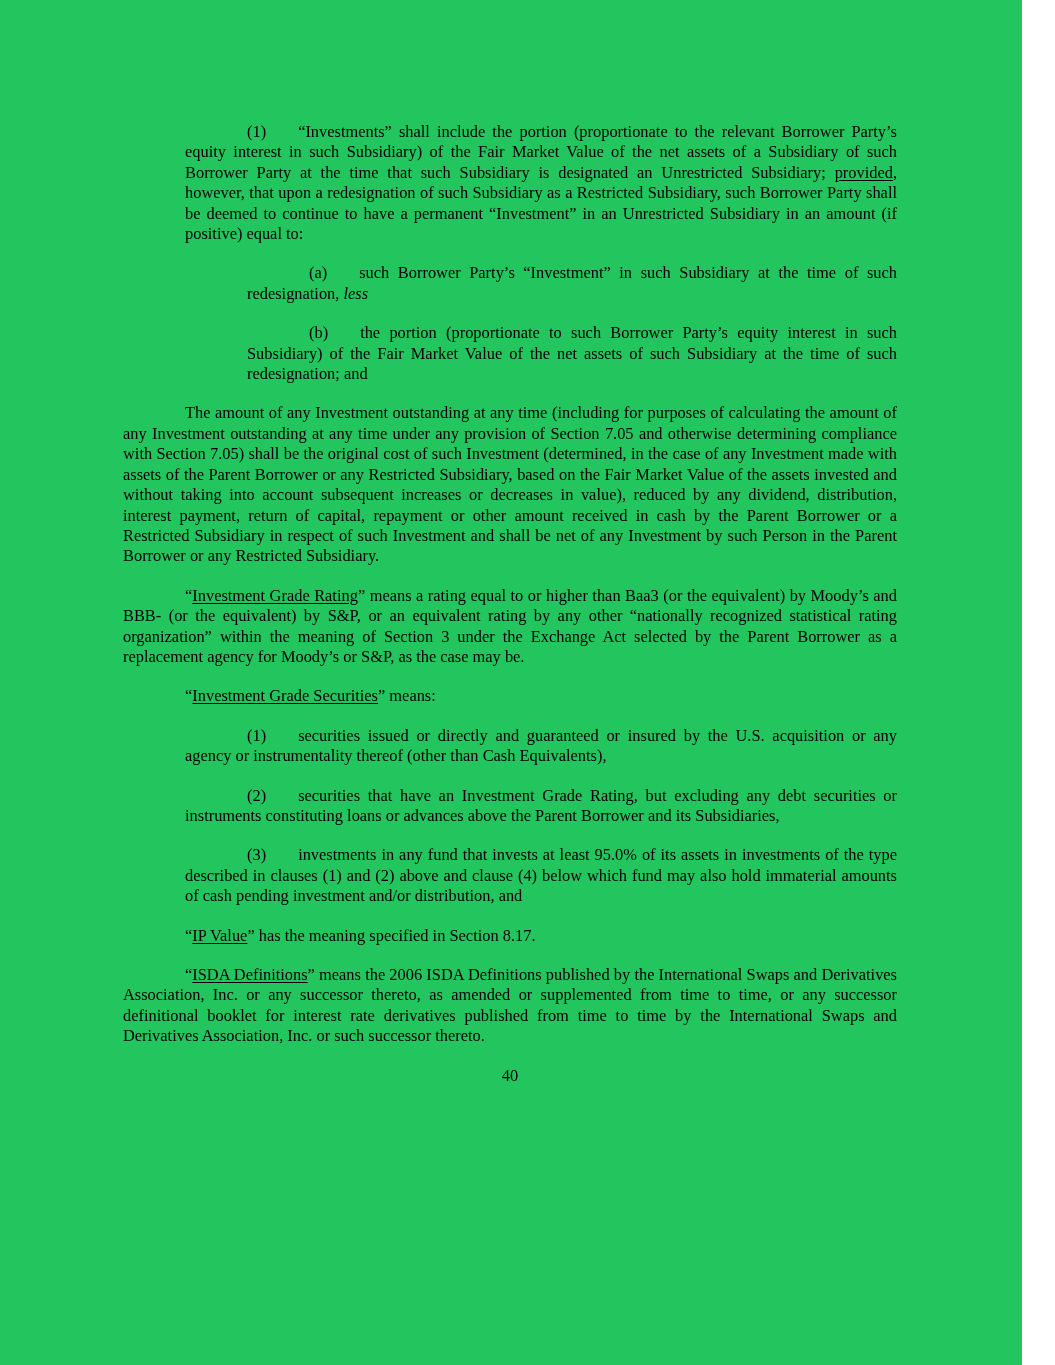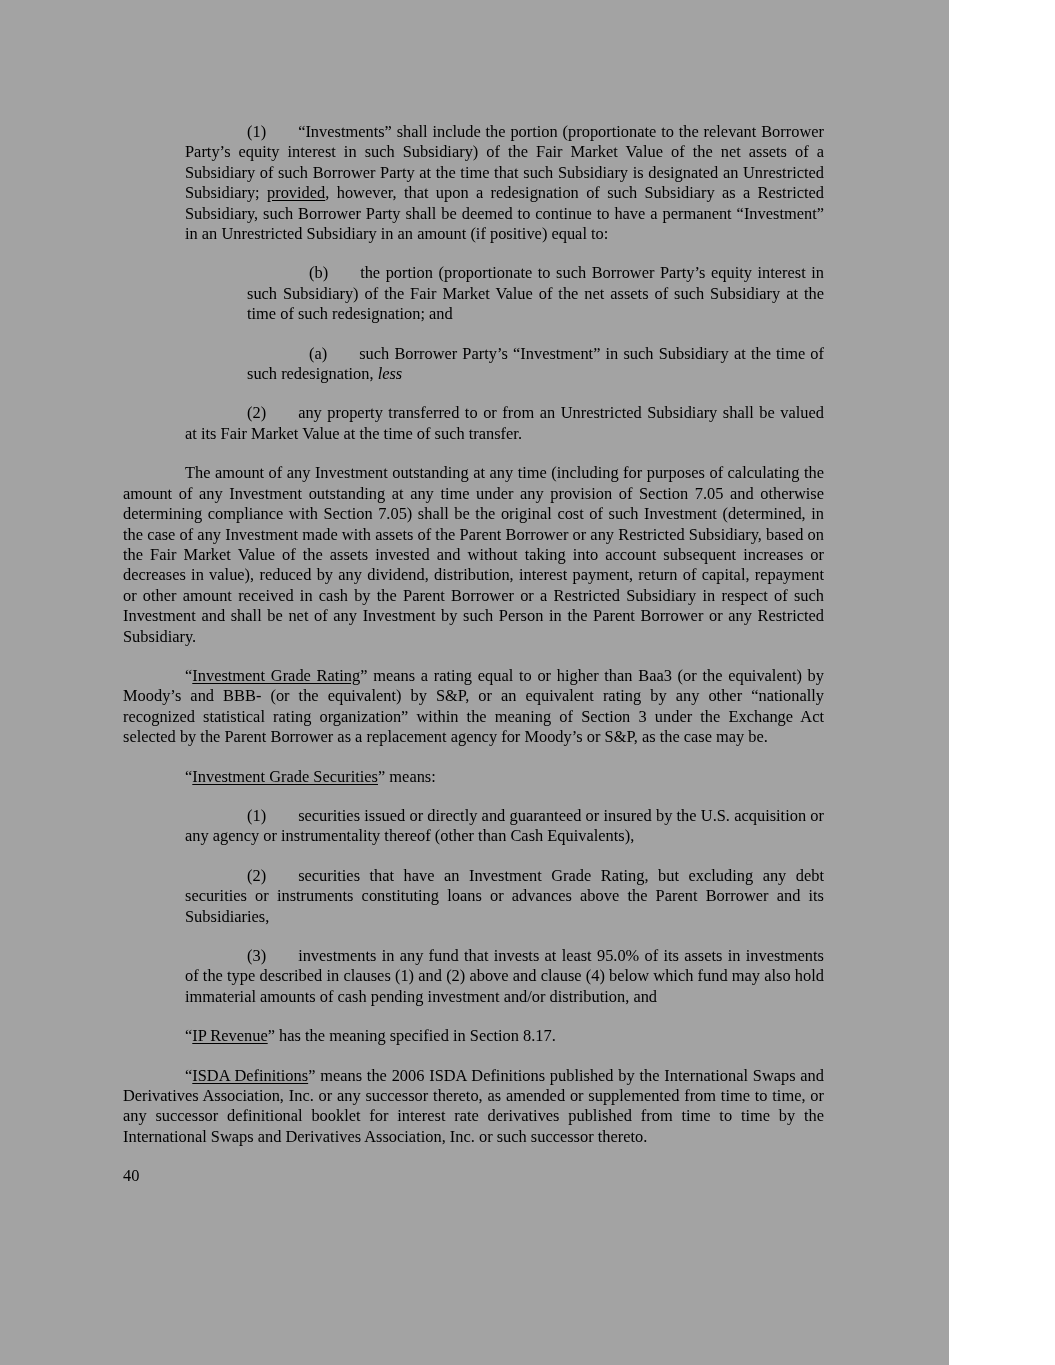--- a/index.html
+++ b/index.html
@@ -11,68 +11,68 @@
     width: 1055px;
     height: 1365px;
     font-family: "Liberation Serif", serif;
     font-size: 16.4px;
     line-height: 20.4px;
     color: #000000;
     -webkit-font-smoothing: antialiased;
   }
   .page {
     box-sizing: border-box;
-    width: 949px;
+    width: 1022px;
     height: 1365px;
     padding: 122px 125px 0 123px;
-    background: #a3a3a3;
+    background: #22c55e;
   }
   p {
     margin: 0 0 19px 0;
     text-align: justify;
   }
   
   .l1 { margin-left: 62px; text-indent: 62px; }
   
   .l2 { margin-left: 124px; text-indent: 62px; }
   
   .bind { text-indent: 62px; }
   .tab { display: inline-block; width: 32px; }
   .u { text-decoration: underline; text-underline-offset: 2px; }
   .i { font-style: italic; }
   .page-number {
+    text-align: center;
     text-indent: 0;
   }
 </style>
 </head>
 <body>
 
 <div class="page">
 
   <p class="l1"><span>(1)</span><span class="tab"></span><span>“Investments” shall include the portion (proportionate to the relevant Borrower Party’s equity interest in such Subsidiary) of the Fair Market Value of the net assets of a Subsidiary of such Borrower Party at the time that such Subsidiary is designated an Unrestricted Subsidiary; </span><span class="u">provided</span><span>, however, that upon a redesignation of such Subsidiary as a Restricted Subsidiary, such Borrower Party shall be deemed to continue to have a permanent “Investment” in an Unrestricted Subsidiary in an amount (if positive) equal to:</span></p>
 
+  <p class="l2"><span>(a)</span><span class="tab"></span><span>such Borrower Party’s “Investment” in such Subsidiary at the time of such redesignation, </span><span class="i">less</span></p>
+
   <p class="l2"><span>(b)</span><span class="tab"></span><span>the portion (proportionate to such Borrower Party’s equity interest in such Subsidiary) of the Fair Market Value of the net assets of such Subsidiary at the time of such redesignation; and</span></p>
 
-  <p class="l2"><span>(a)</span><span class="tab"></span><span>such Borrower Party’s “Investment” in such Subsidiary at the time of such redesignation, </span><span class="i">less</span></p>
-
-  <p class="l1"><span>(2)</span><span class="tab"></span><span>any property transferred to or from an Unrestricted Subsidiary shall be valued at its Fair Market Value at the time of such transfer.</span></p>
 
   <p class="bind"><span>The amount of any Investment outstanding at any time (including for purposes of calculating the amount of any Investment outstanding at any time under any provision of Section 7.05 and otherwise determining compliance with Section 7.05) shall be the original cost of such Investment (determined, in the case of any Investment made with assets of the Parent Borrower or any Restricted Subsidiary, based on the Fair Market Value of the assets invested and without taking into account subsequent increases or decreases in value), reduced by any dividend, distribution, interest payment, return of capital, repayment or other amount received in cash by the Parent Borrower or a Restricted Subsidiary in respect of such Investment and shall be net of any Investment by such Person in the Parent Borrower or any Restricted Subsidiary.</span></p>
 
   <p class="bind"><span>“</span><span class="u">Investment Grade Rating</span><span>”</span><span> means a rating equal to or higher than Baa3 (or the equivalent) by Moody’s and BBB- (or the equivalent) by S&amp;P, or an equivalent rating by any other “nationally recognized statistical rating organization” within the meaning of Section 3 under the Exchange Act selected by the Parent Borrower as a replacement agency for Moody’s or S&amp;P, as the case may be.</span></p>
 
   <p class="bind"><span>“</span><span class="u">Investment Grade Securities</span><span>”</span><span> means:</span></p>
 
   <p class="l1"><span>(1)</span><span class="tab"></span><span>securities issued or directly and guaranteed or insured by the U.S. acquisition or any agency or instrumentality thereof (other than Cash Equivalents),</span></p>
 
   <p class="l1"><span>(2)</span><span class="tab"></span><span>securities that have an Investment Grade Rating, but excluding any debt securities or instruments constituting loans or advances above the Parent Borrower and its Subsidiaries,</span></p>
 
   <p class="l1"><span>(3)</span><span class="tab"></span><span>investments in any fund that invests at least 95.0% of its assets in investments of the type described in clauses (1) and (2) above and clause (4) below which fund may also hold immaterial amounts of cash pending investment and/or distribution, and</span></p>
 
 
-  <p class="bind"><span>“</span><span class="u">IP Revenue</span><span>”</span><span> has the meaning specified in Section 8.17.</span></p>
+  <p class="bind"><span>“</span><span class="u">IP Value</span><span>”</span><span> has the meaning specified in Section 8.17.</span></p>
 
 
   <p class="bind"><span>“</span><span class="u">ISDA Definitions</span><span>”</span><span> means the 2006 ISDA Definitions published by the International Swaps and Derivatives Association, Inc. or any successor thereto, as amended or supplemented from time to time, or any successor definitional booklet for interest rate derivatives published from time to time by the International Swaps and Derivatives Association, Inc. or such successor thereto.</span></p>
 
   <p class="page-number">40</p>
 
 </div>
 
 </body></html>

